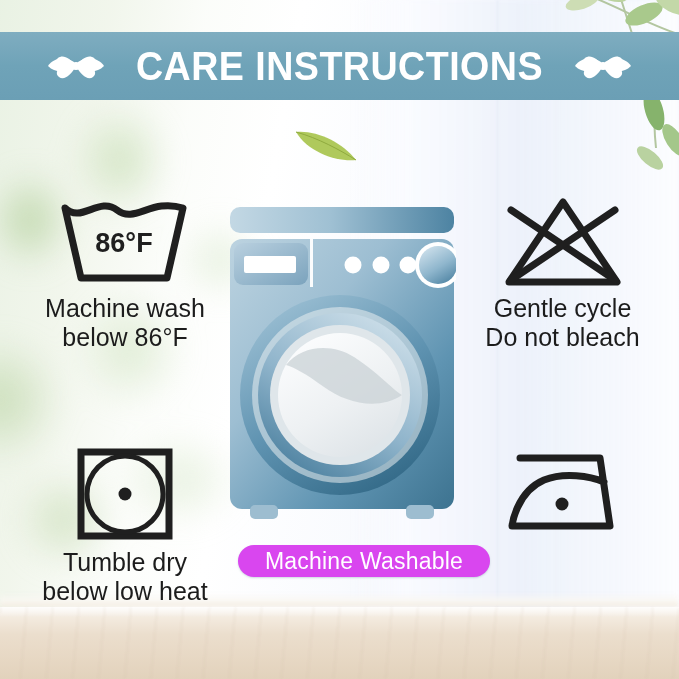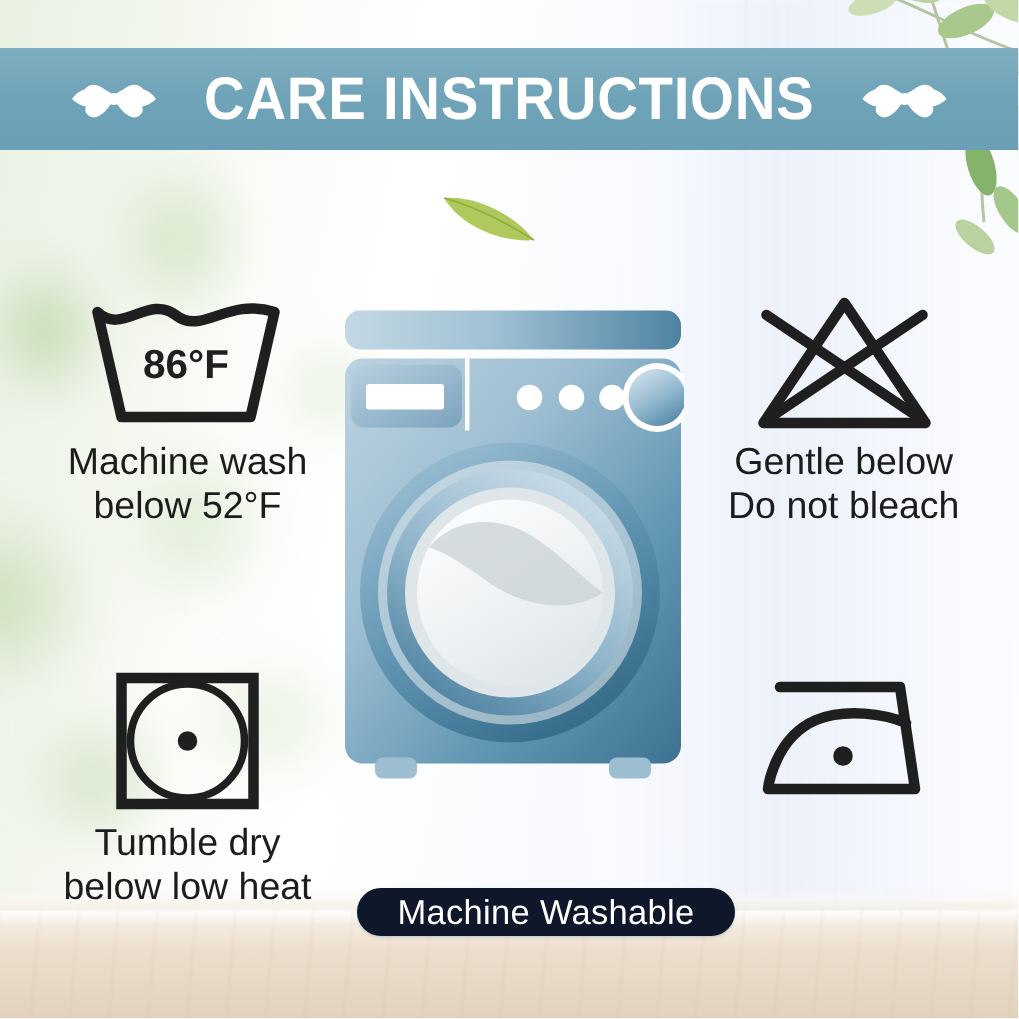--- a/index.html
+++ b/index.html
@@ -109,25 +109,24 @@
   .tr{left:455px;top:196px;width:215px;}
   .bl{left:10px;top:446px;width:230px;}
   .br{left:455px;top:446px;width:215px;}
 
   
   .machine{position:absolute;left:228px;top:205px;width:228px;height:330px;z-index:5;}
 
   
   .badge{
     position:absolute;left:238px;top:545px;width:252px;height:32px;
-    background:#0f172a;border-radius:16px;
+    background:#d946ef;border-radius:16px;
     display:flex;align-items:center;justify-content:center;
     z-index:7;
     box-shadow:0 1px 2px rgba(120,150,165,0.35);
-    margin-top:47px;
   }
   .badge-text{
     color:#ffffff;font-size:23px;letter-spacing:0.2px;line-height:1;
     font-family:"Liberation Sans", sans-serif;
   }
 </style>
 </head>
 <body>
 
 <div class="canvas">
@@ -192,32 +191,32 @@
   </div>
 
   <div class="cell tl">
     <div class="cell-icon">
       <svg width="140" height="92" viewBox="0 0 140 92">
         <path d="M10 12 C 26 28, 44 0, 62 14 C 80 28, 96 2, 128 12 L 112 82 L 26 82 Z" fill="none" stroke="#1f1f1f" stroke-width="7" stroke-linejoin="round" stroke-linecap="round"></path>
         <text x="69" y="56" text-anchor="middle" font-family="Liberation Sans, sans-serif" font-size="27" font-weight="bold" fill="#1f1f1f">86°F</text>
       </svg>
     </div>
     <div class="cell-label">Machine wash
-below 52°F</div>
+below 86°F</div>
   </div>
 
   <div class="cell tr">
     <div class="cell-icon">
       <svg width="132" height="92" viewBox="0 0 132 92">
         <path d="M66 6 L 120 86 L 12 86 Z" fill="none" stroke="#1f1f1f" stroke-width="7" stroke-linejoin="round"></path>
         <path d="M14 14 L 118 84" stroke="#1f1f1f" stroke-width="7" stroke-linecap="round"></path>
         <path d="M118 14 L 14 84" stroke="#1f1f1f" stroke-width="7" stroke-linecap="round"></path>
       </svg>
     </div>
-    <div class="cell-label">Gentle below
+    <div class="cell-label">Gentle cycle
 Do not bleach</div>
   </div>
 
   <div class="cell bl">
     <div class="cell-icon">
       <svg width="100" height="96" viewBox="0 0 100 96">
         <rect x="6" y="6" width="88" height="84" fill="none" stroke="#1f1f1f" stroke-width="7"></rect>
         <circle cx="50" cy="48" r="38" fill="none" stroke="#1f1f1f" stroke-width="5"></circle>
         <circle cx="50" cy="48" r="6.5" fill="#1f1f1f"></circle>
       </svg>

